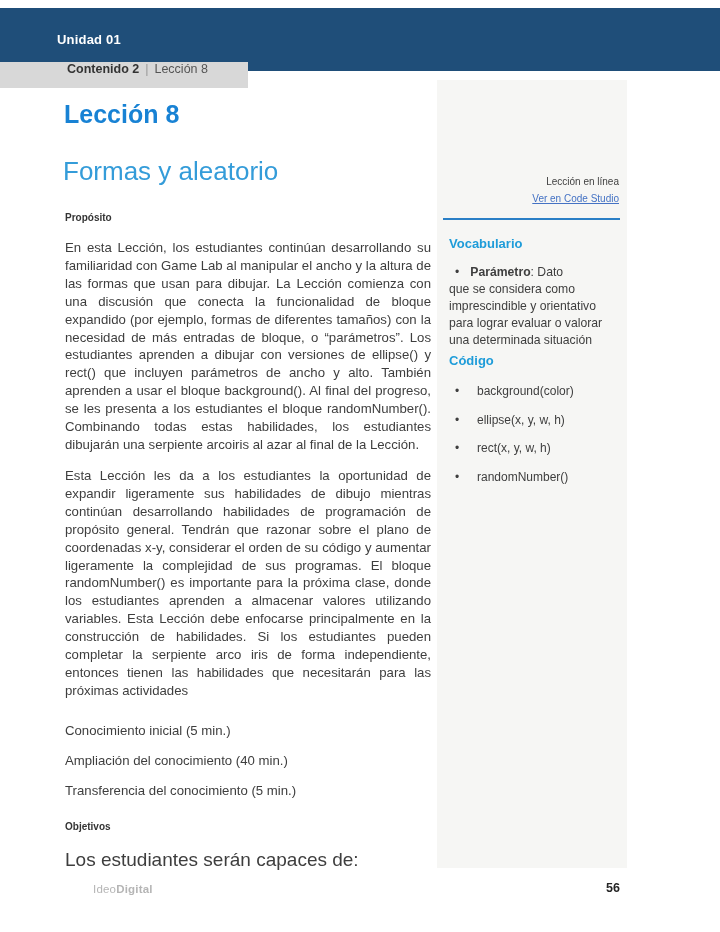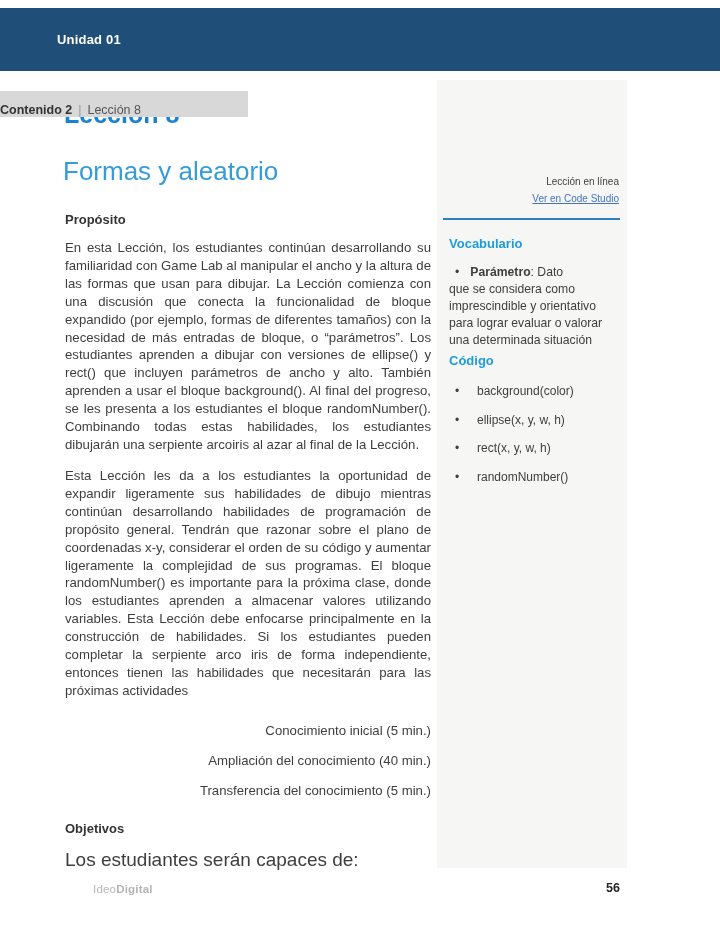--- a/index.html
+++ b/index.html
@@ -14,50 +14,50 @@
     position:absolute; left:0; top:8px; width:720px; height:63px;
     background:#1F4E79;
   }
   .unit-label {
     position:absolute; left:57px; top:24px;
     color:#ffffff; font-size:13px; font-weight:700; letter-spacing:.2px;
   }
   .breadcrumb {
     position:absolute; left:0; top:62px; width:248px; height:26px;
     background:#D8D8D8; z-index:2;
-    display:flex; align-items:flex-end; 
-    font-size:12.5px; white-space:nowrap;margin-top:29px;
+    display:flex; align-items:flex-start; padding-left:67px;
+    font-size:12.5px; white-space:nowrap;
   }
   .breadcrumb .bc-section { font-weight:700; color:#333333; }
   .breadcrumb .bc-sep { color:#9a9a9a; margin:0 6px; }
   .breadcrumb .bc-lesson { color:#555555; }
   
   .page-title {
     position:absolute; left:64px; top:100px;
     font-size:25px; font-weight:700; color:#1882D4;
   }
   .page-subtitle {
     position:absolute; left:63px; top:156px;
     font-size:26px; font-weight:400; color:#349CD9;
   }
   .h-section {
     position:absolute; left:65px;
-    font-size:13px; font-weight:700; color:#343434;
+    font-size:10px; font-weight:700; color:#343434;
   }
   .h-purpose { top:212px; }
   .h-sequence { top:694px; }
   .h-objectives { top:821px; }
   .body-par {
     position:absolute; left:65px; width:366px;
     font-size:13.2px; line-height:17.9px; color:#3E3E3E;
     text-align:justify;
   }
   .par-1 { top:239px; }
   .par-2 { top:467px; }
-  .sequence-list { position:absolute; left:65px; top:722px; width:366px;text-align:right; }
+  .sequence-list { position:absolute; left:65px; top:722px; width:366px; }
   .sequence-item {
     font-size:13.2px; line-height:17.9px; color:#3E3E3E; margin-bottom:12px;
   }
   .objectives-intro {
     position:absolute; left:65px; top:849px; width:366px;
     font-size:19px; color:#3E3E3E;
   }
   
   .sidebar {
     position:absolute; left:437px; top:80px; width:190px; height:788px;

